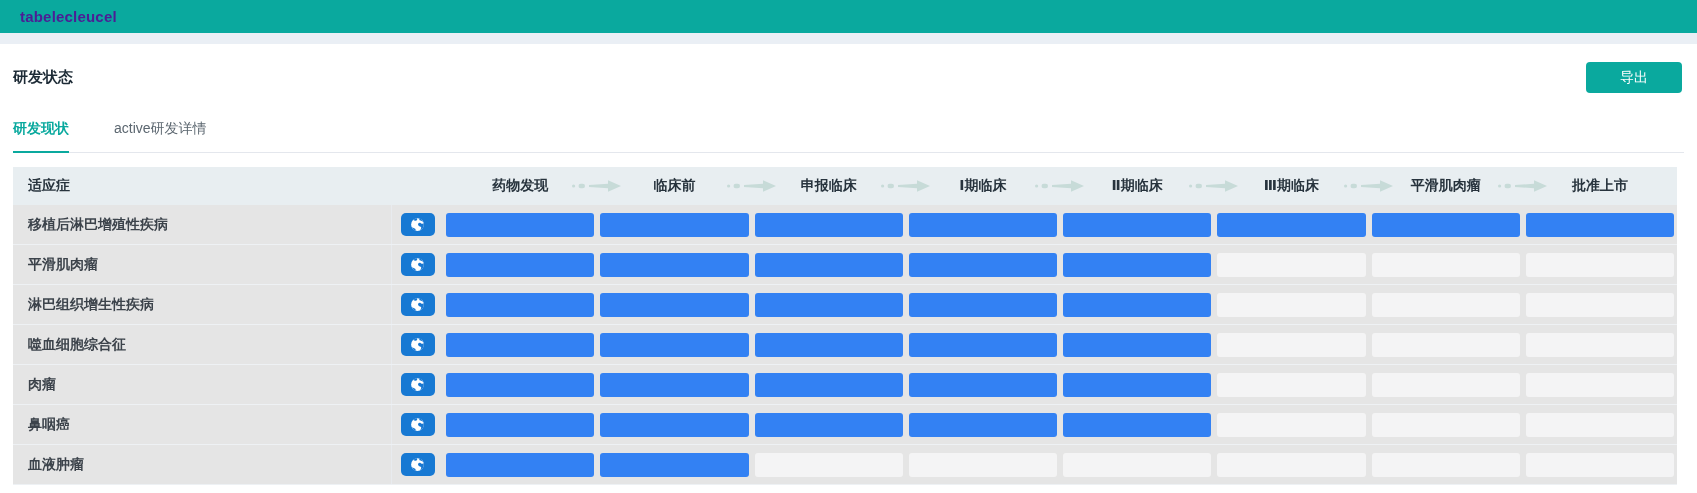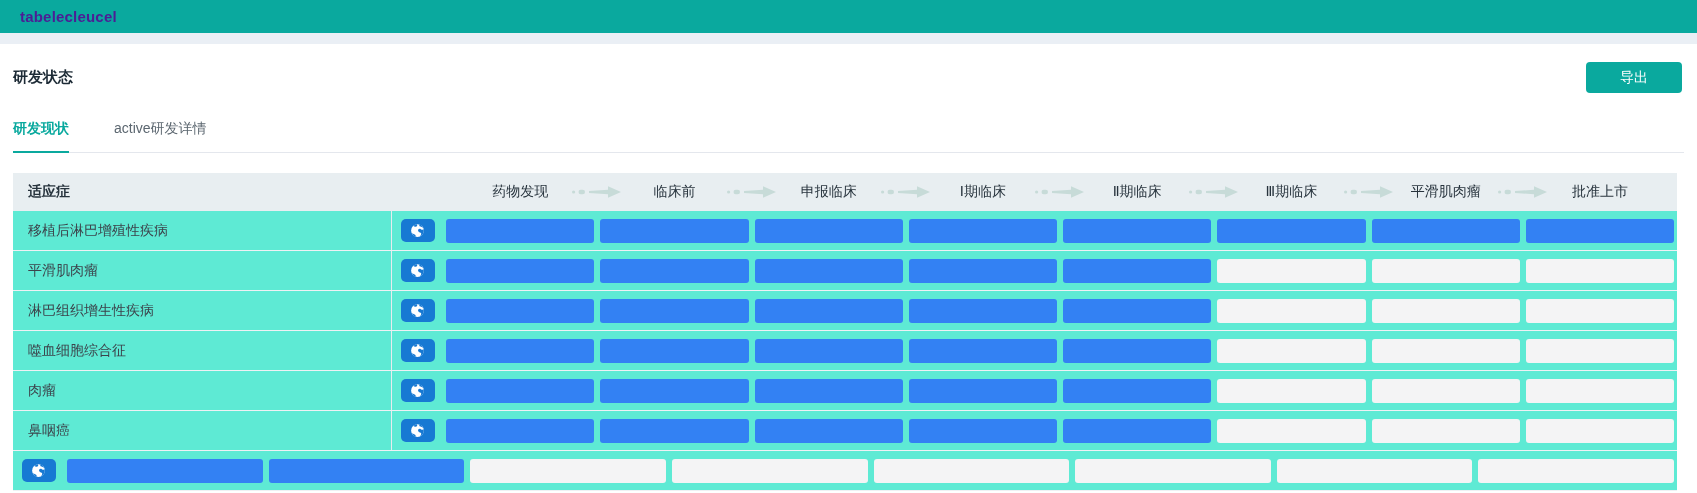--- a/index.html
+++ b/index.html
@@ -21,29 +21,29 @@
                 border:none; border-radius:4px; cursor:pointer; margin-right:2px;
                 font-family:inherit; }
 
   
   .tabs { margin-top:27px; display:flex; gap:45px; border-bottom:1px solid #e4e7ed; }
   .tab { font-size:14px; color:#5c6770; padding-bottom:13px; border-bottom:2.5px solid transparent;
          margin-bottom:-1px; cursor:pointer; }
   .tab.active { color:#0aa99e; font-weight:bold; border-bottom-color:#0aa99e; }
 
   
-  .pipeline-table { margin-top:20px; margin-right:7px; }
+  .pipeline-table { margin-top:14px; margin-right:7px; }
   .thead { height:38px; background:#e8eef1; display:flex; align-items:center; }
   .thead-ind { width:430px; padding-left:15px; font-size:14px; font-weight:bold; color:#27333d; }
   .stage-grid { flex:1; display:grid; grid-template-columns:repeat(8,1fr); }
   .stage-hcell { position:relative; display:flex; align-items:center; justify-content:center;
-                 font-size:14px; font-weight:normal; color:#27333d; height:38px; }
+                 font-size:14px; font-weight:bold; color:#27333d; height:38px; }
   .stage-arrow { position:absolute; right:-25px; top:50%; transform:translateY(-50%); z-index:1; }
 
-  .trow { height:40px; display:flex; align-items:stretch; border-bottom:1px solid #eef1f4; background:#5eead4; }
+  .trow { height:40px; display:flex; align-items:stretch; border-bottom:1px solid #eef1f4; background:#e5e5e5;font-weight:bold; }
   .cell-ind { width:379px; padding-left:15px; display:flex; align-items:center;
               font-size:14px; color:#3c434b; border-right:1px solid #e8ebef; }
   .cell-icon { width:51px; display:flex; align-items:center; justify-content:center; }
   .globe-btn { width:34px; height:23px; background:#1779d3; border:none; border-radius:5px;
                display:flex; align-items:center; justify-content:center; cursor:pointer; padding:0; }
   .cell-stage { display:flex; align-items:center; }
   .bar { height:24px; border-radius:3px; margin:0 3px; flex:1; }
   .bar-filled { background:#3381f3; }
   .bar-empty  { background:#f4f4f5; }
 </style>
@@ -368,20 +368,21 @@
             </div>
             <div class="cell-stage">
               <div class="bar bar-empty"></div>
             </div>
             <div class="cell-stage">
               <div class="bar bar-empty"></div>
             </div>
           </div>
         </div>
         <div class="trow">
+          <div class="cell-ind">血液肿瘤</div>
           <div class="cell-icon">
             <button class="globe-btn">
               <svg width="17" height="17" viewBox="0 0 24 24">
                 <circle cx="12" cy="12" r="9" fill="#ffffff"></circle>
                 <path fill="#1779d3" d="M10.9 3.1C9.1 3.4 7.5 4.3 6.3 5.6c.9 1.1 2.5 1.4 3.8.9 1-.4 1.6-1.4 1.5-2.4z"></path>
                 <path fill="#1779d3" d="M15 3.6c-.9.8-.6 2.3.5 2.8 1 .5 2.3.3 3.1 1.1.3.4.5.9 1 1.2-.3-2.3-2-4.3-4.6-5.1z"></path>
                 <path fill="#1779d3" d="M20.6 10.4c-1.1.9-2.8.4-3.9-.3-1.2-.8-2.8-.6-3.6.6-.7 1.1-.3 2.6.8 3.3 1 .6 2.3.7 3 1.7.6.9.4 2.1-.3 2.9-.4.5-1 .9-1.3 1.5 3.2-1 5.6-4 5.6-7.5 0-.8-.1-1.5-.3-2.2z"></path>
                 <path fill="#1779d3" d="M9.4 20.7c.3-1 .1-2.1-.7-2.8-.8-.7-2-.8-2.9-1.4-.6-.4-1.1-.9-1.4-1.5.5 2.6 2.4 4.8 5 5.7z"></path>
               </svg>
             </button>

